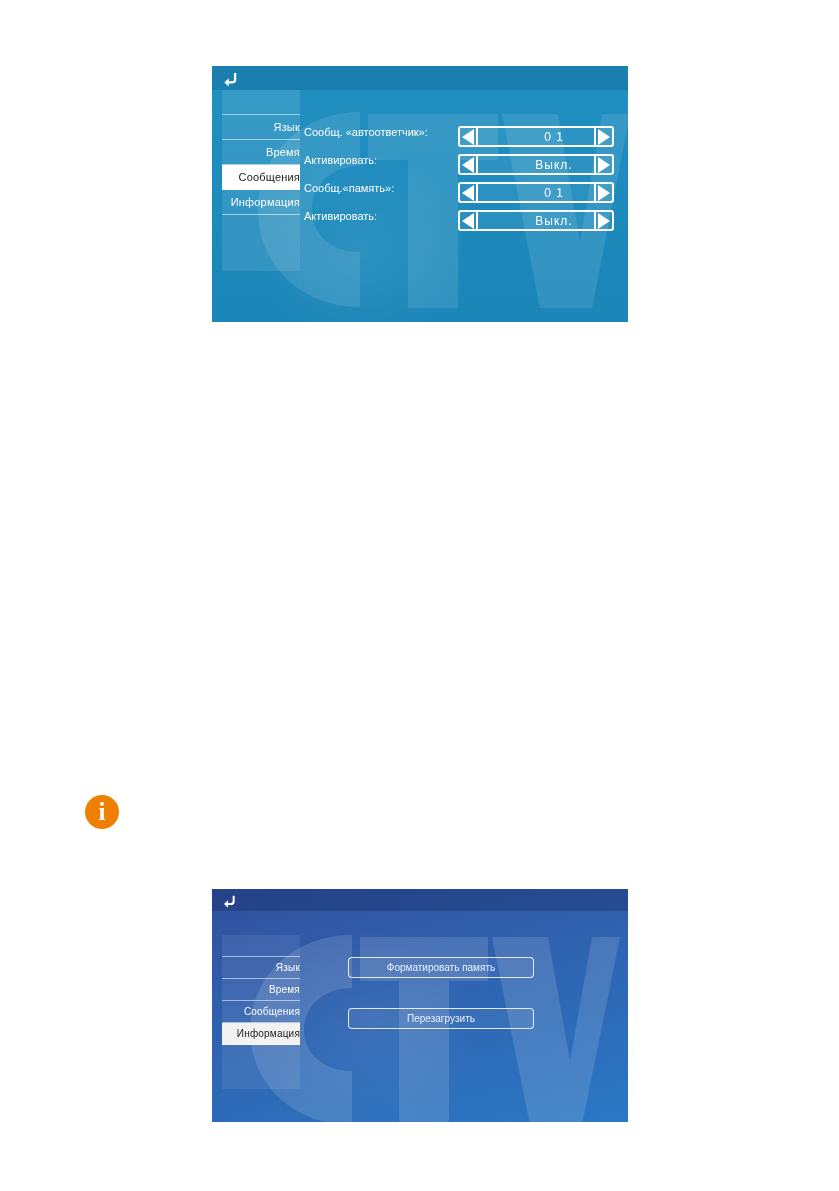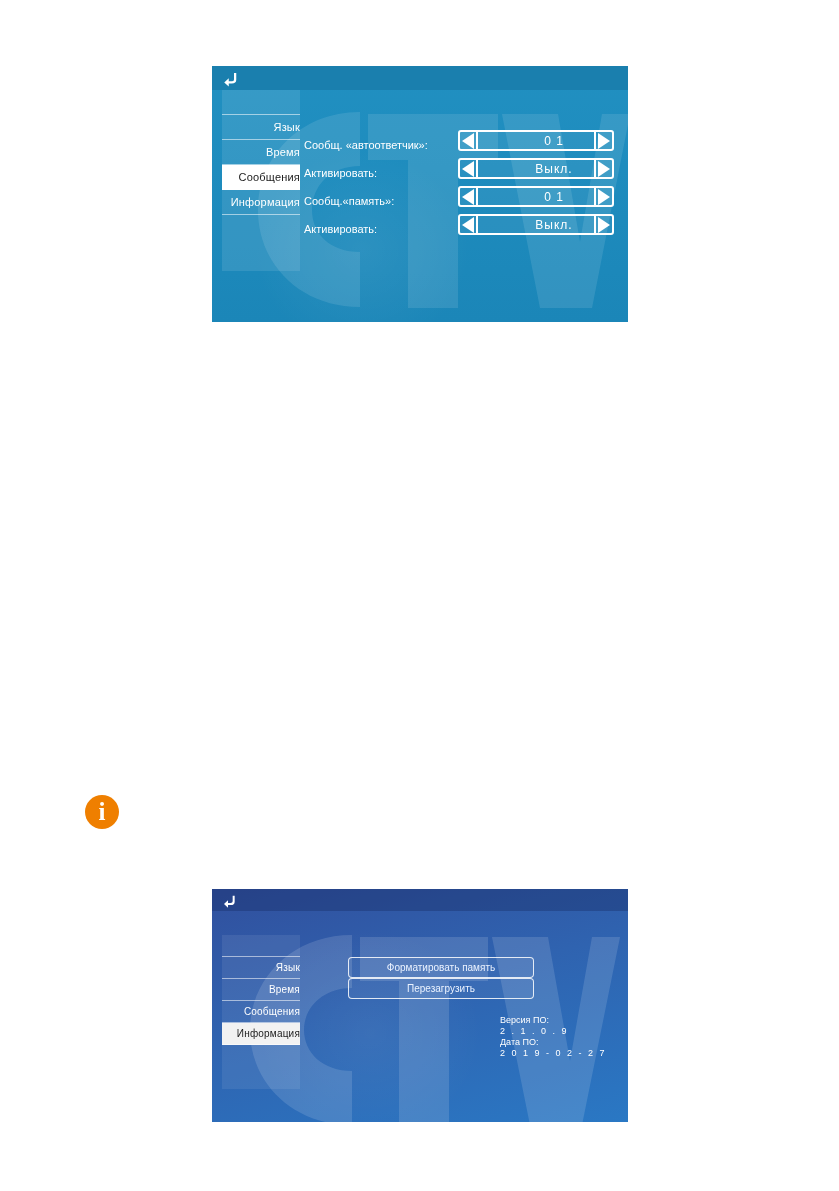--- a/index.html
+++ b/index.html
@@ -89,21 +89,21 @@
 
   
   .rows {
     position: absolute;
     left: 92px;
     top: 60px;
     width: 310px;
   }
   .row {
     display: flex;
-    align-items: flex-end;
+    align-items: flex-start;
     height: 25px;
     margin-bottom: 3px;
     gap: 24px;
   }
   .row-label {
     width: 130px;
     font-size: 11px;
     color: #ffffff;
     white-space: nowrap;
   }
@@ -203,21 +203,21 @@
     height: 21px;
     line-height: 19px;
     text-align: center;
     border: 1px solid rgba(255,255,255,0.85);
     border-radius: 4px;
     color: #eaf2ff;
     font-size: 10px;
     background: rgba(255,255,255,0.05);
     box-sizing: border-box;
   }
-  .info-btn.second { }
+  .info-btn.second { margin-top: 30px; }
   .version-block {
     position: absolute;
     left: 288px;
     top: 126px;
     font-size: 9px;
     line-height: 11px;
     color: #ffffff;
   }
   .version-block .num { letter-spacing: 2px; }
 
@@ -358,20 +358,14 @@
     <div class="side-item">Сообщения</div>
     <div class="side-item active">Информация</div>
     <div class="side-item blank-last">&nbsp;</div>
   </div>
 
   <div class="info-actions">
     <div class="info-btn">Форматировать память</div>
     <div class="info-btn second">Перезагрузить</div>
   </div>
 
-  <div class="version-block">
-    <div>Версия ПО:</div>
-    <div class="num">2 . 1 . 0 . 9</div>
-    <div>Дата ПО:</div>
-    <div class="num">2 0 1 9 - 0 2 - 2 7</div>
-  </div>
 
 </div>
 
 </body></html>

